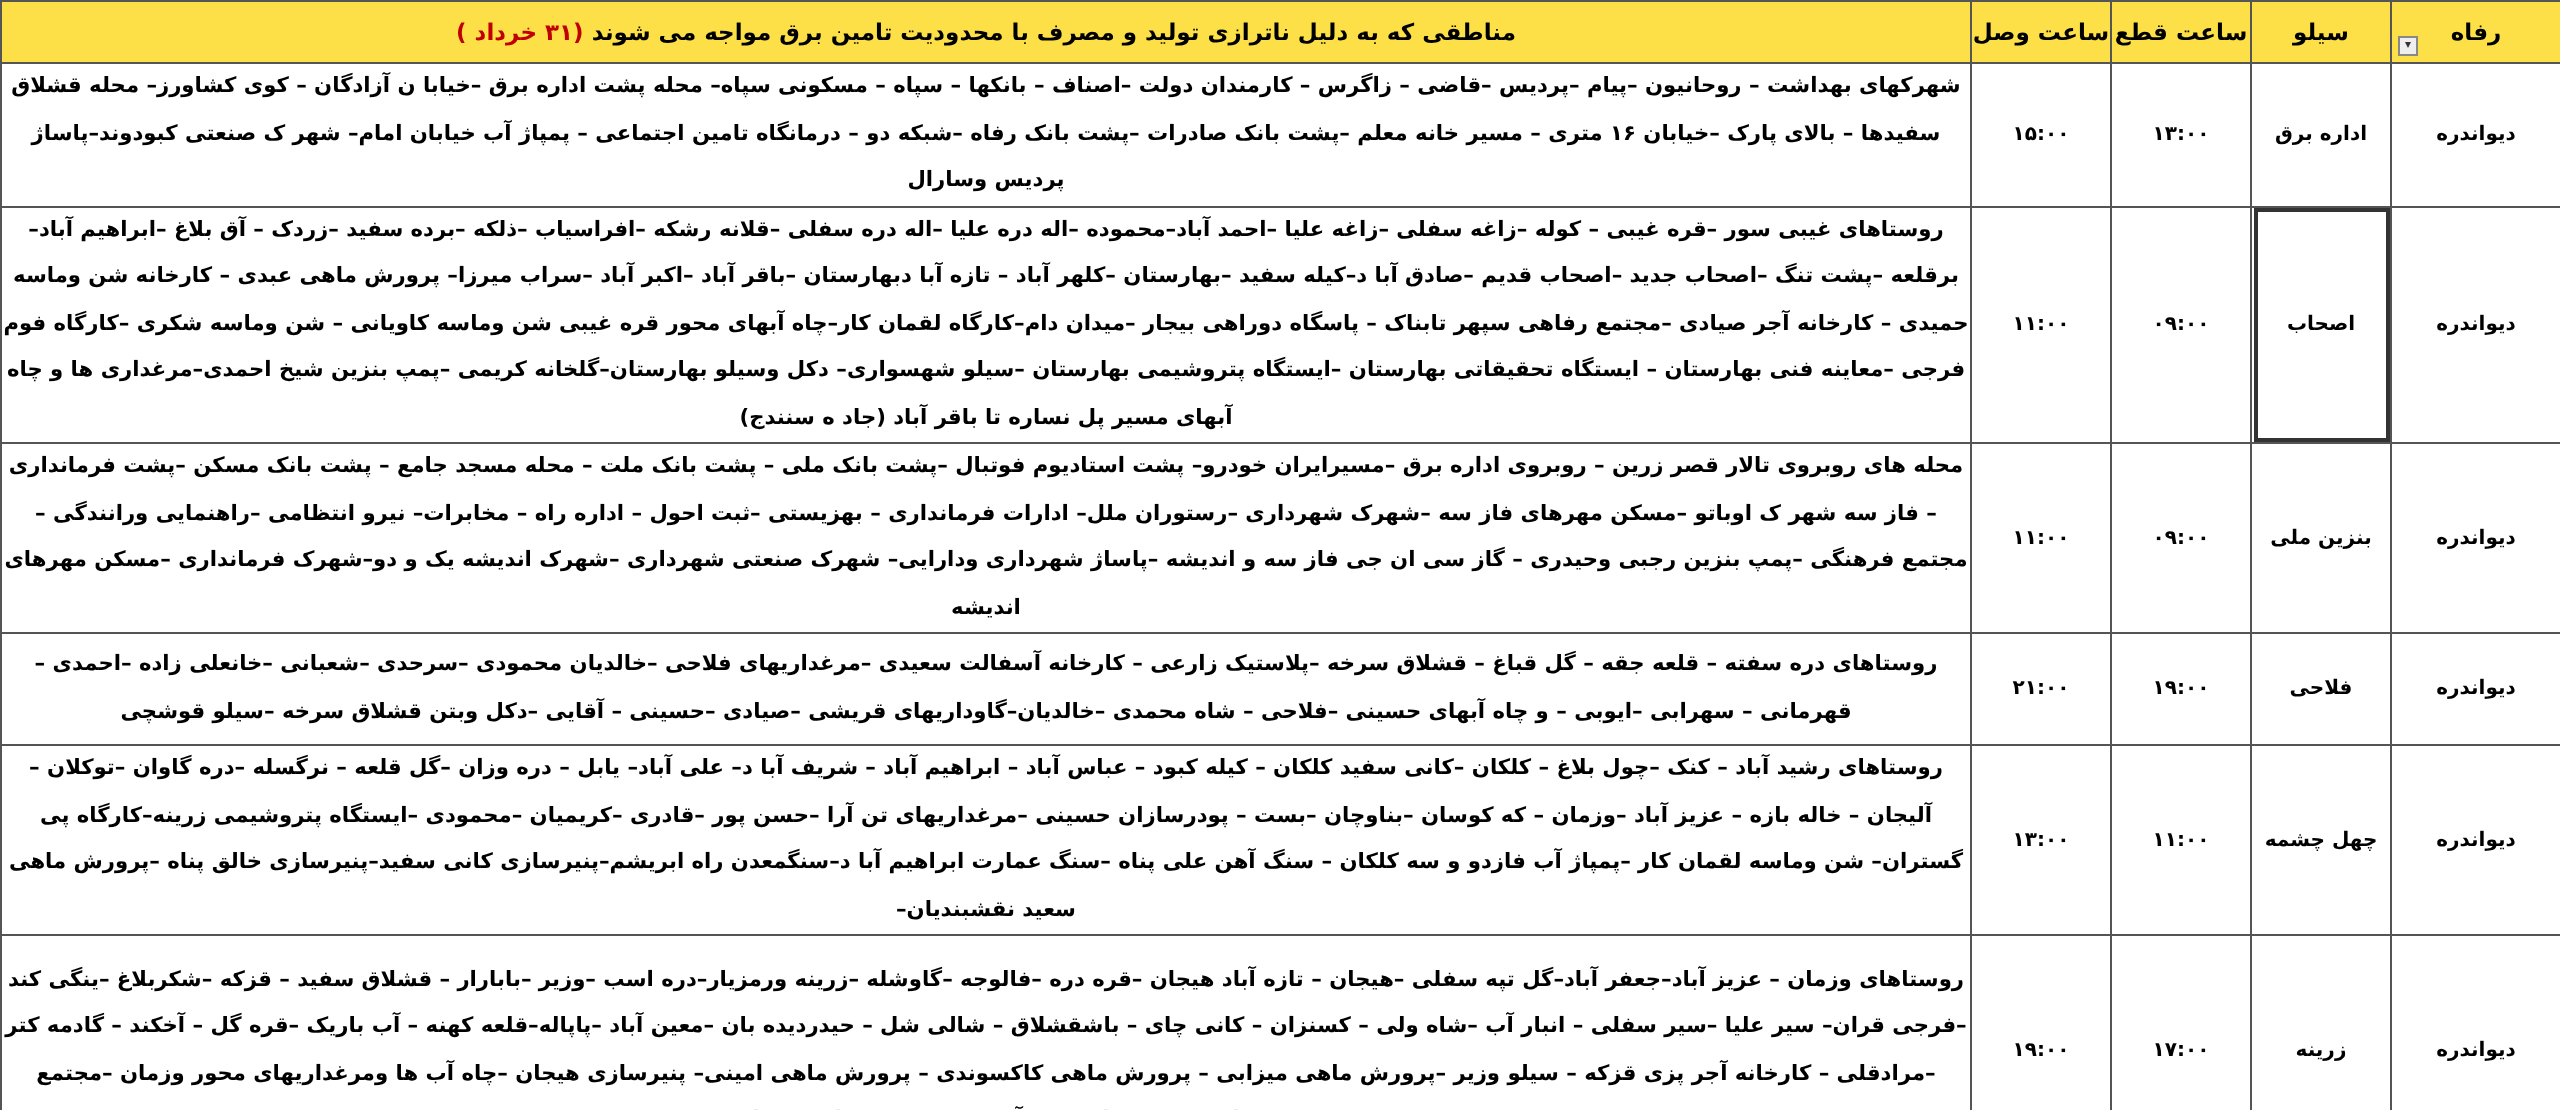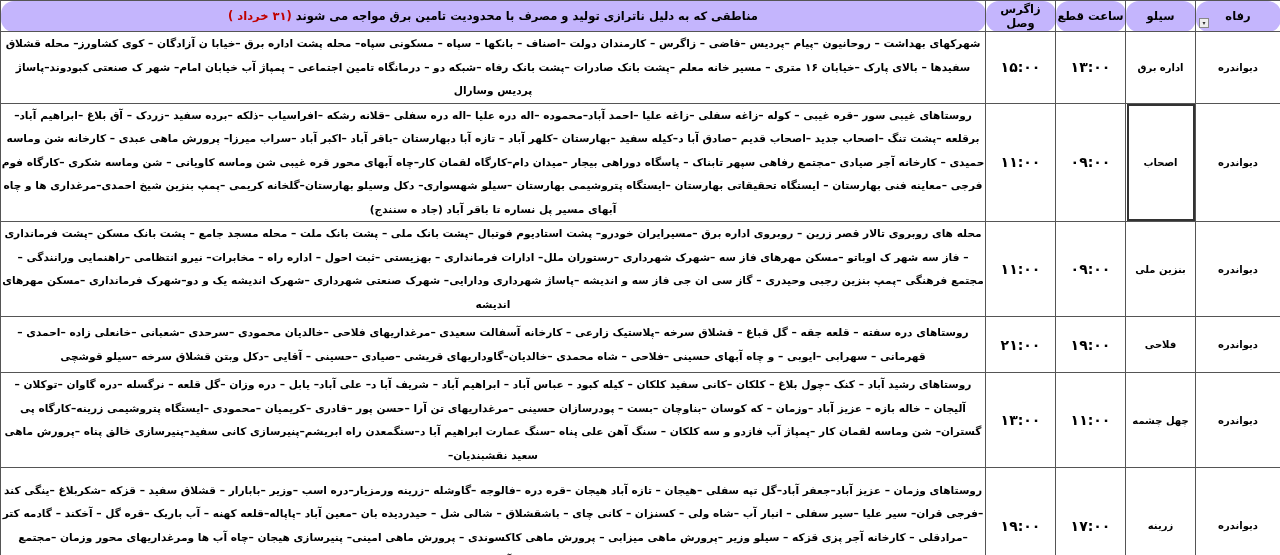--- a/index.html
+++ b/index.html
@@ -4,33 +4,33 @@
 <style>
   html, body { margin:0; padding:0; background:#ffffff; }
   body { width:1280px; height:555px; overflow:hidden; font-family:"DejaVu Sans", sans-serif; }
   table.grid {
     border-collapse:collapse; width:1280px; table-layout:fixed; direction:rtl;
   }
   table.grid td, table.grid th {
     border:1px solid #555; padding:0; vertical-align:middle; text-align:center;
     font-weight:bold; color:#000;
   }
-  thead th { background:#c4b5fd; height:30px; font-size:11.5px; position:relative;border-radius:13px; }
+  thead th { background:#fde047; height:30px; font-size:11.5px; position:relative; }
   th.title-cell { color:#000; font-size:11.5px; }
   th.title-cell .date { color:#c00000; }
   .filter-icon {
     position:absolute; left:3px; bottom:3px; width:8px; height:8px;
     border:1px solid #888; background:#eee; font-size:6px; line-height:8px; color:#333;
   }
   td.areas {
     text-align:right; direction:rtl; font-size:10.6px; line-height:23.5px;
     padding:2px 8px 2px 4px; white-space:normal;
   }
   td.region, td.feeder { font-size:10px; }
-  td.time { font-size:14px; }
+  td.time { font-size:10px; }
   td.feeder.sel { outline:2px solid #333; outline-offset:-3px; }
 </style>
 </head>
 <body>
 
 <table class="grid">
   <colgroup>
     <col style="width:85px">
     <col style="width:70px">
     <col style="width:70px">
@@ -38,21 +38,21 @@
     <col style="width:985px">
   </colgroup>
   <thead>
     <tr>
       <th>
         <span>رفاه</span>
         <span class="filter-icon">▾</span>
       </th>
       <th><span>سیلو</span></th>
       <th><span>ساعت قطع</span></th>
-      <th><span>زاگرس وصل</span></th>
+      <th><span>ساعت وصل</span></th>
       <th class="title-cell">
         <span>مناطقی که به دلیل ناترازی تولید و مصرف با محدودیت تامین برق مواجه می شوند</span>
         <span class="date">(۳۱ خرداد )</span>
       </th>
     </tr>
   </thead>
   <tbody>
     <tr style="height:62px">
       <td class="region">دیواندره</td>
       <td class="feeder">اداره برق</td>

